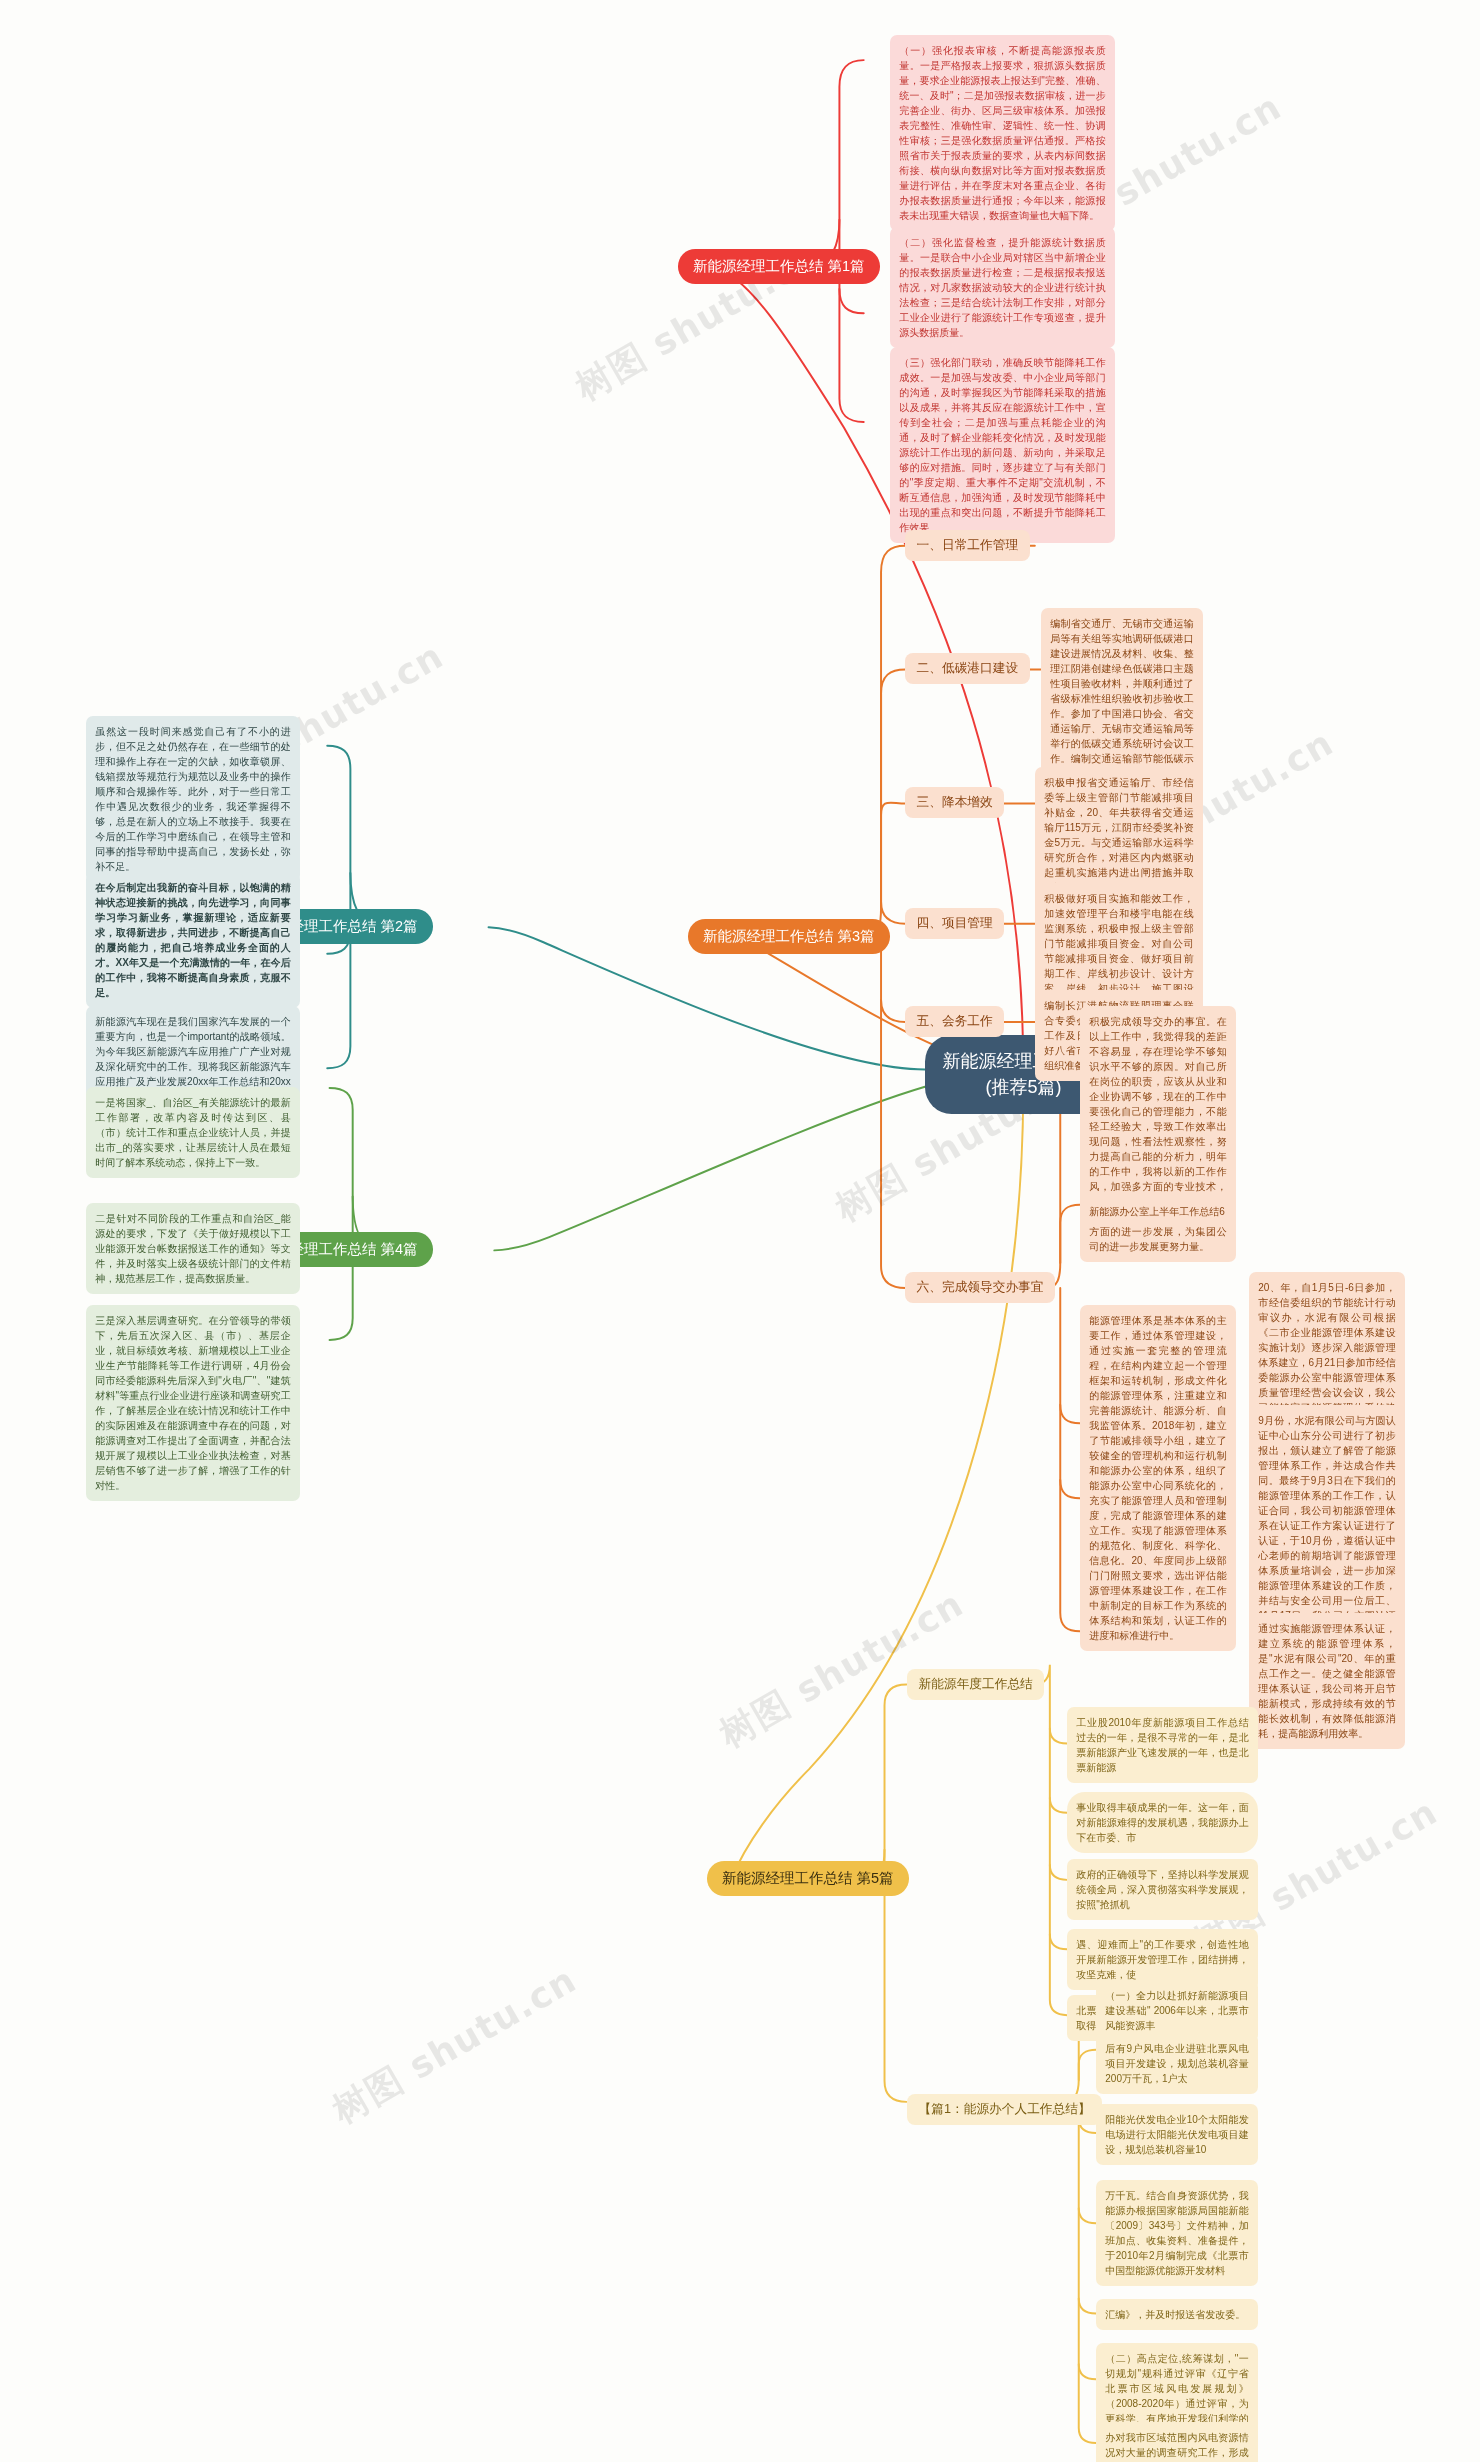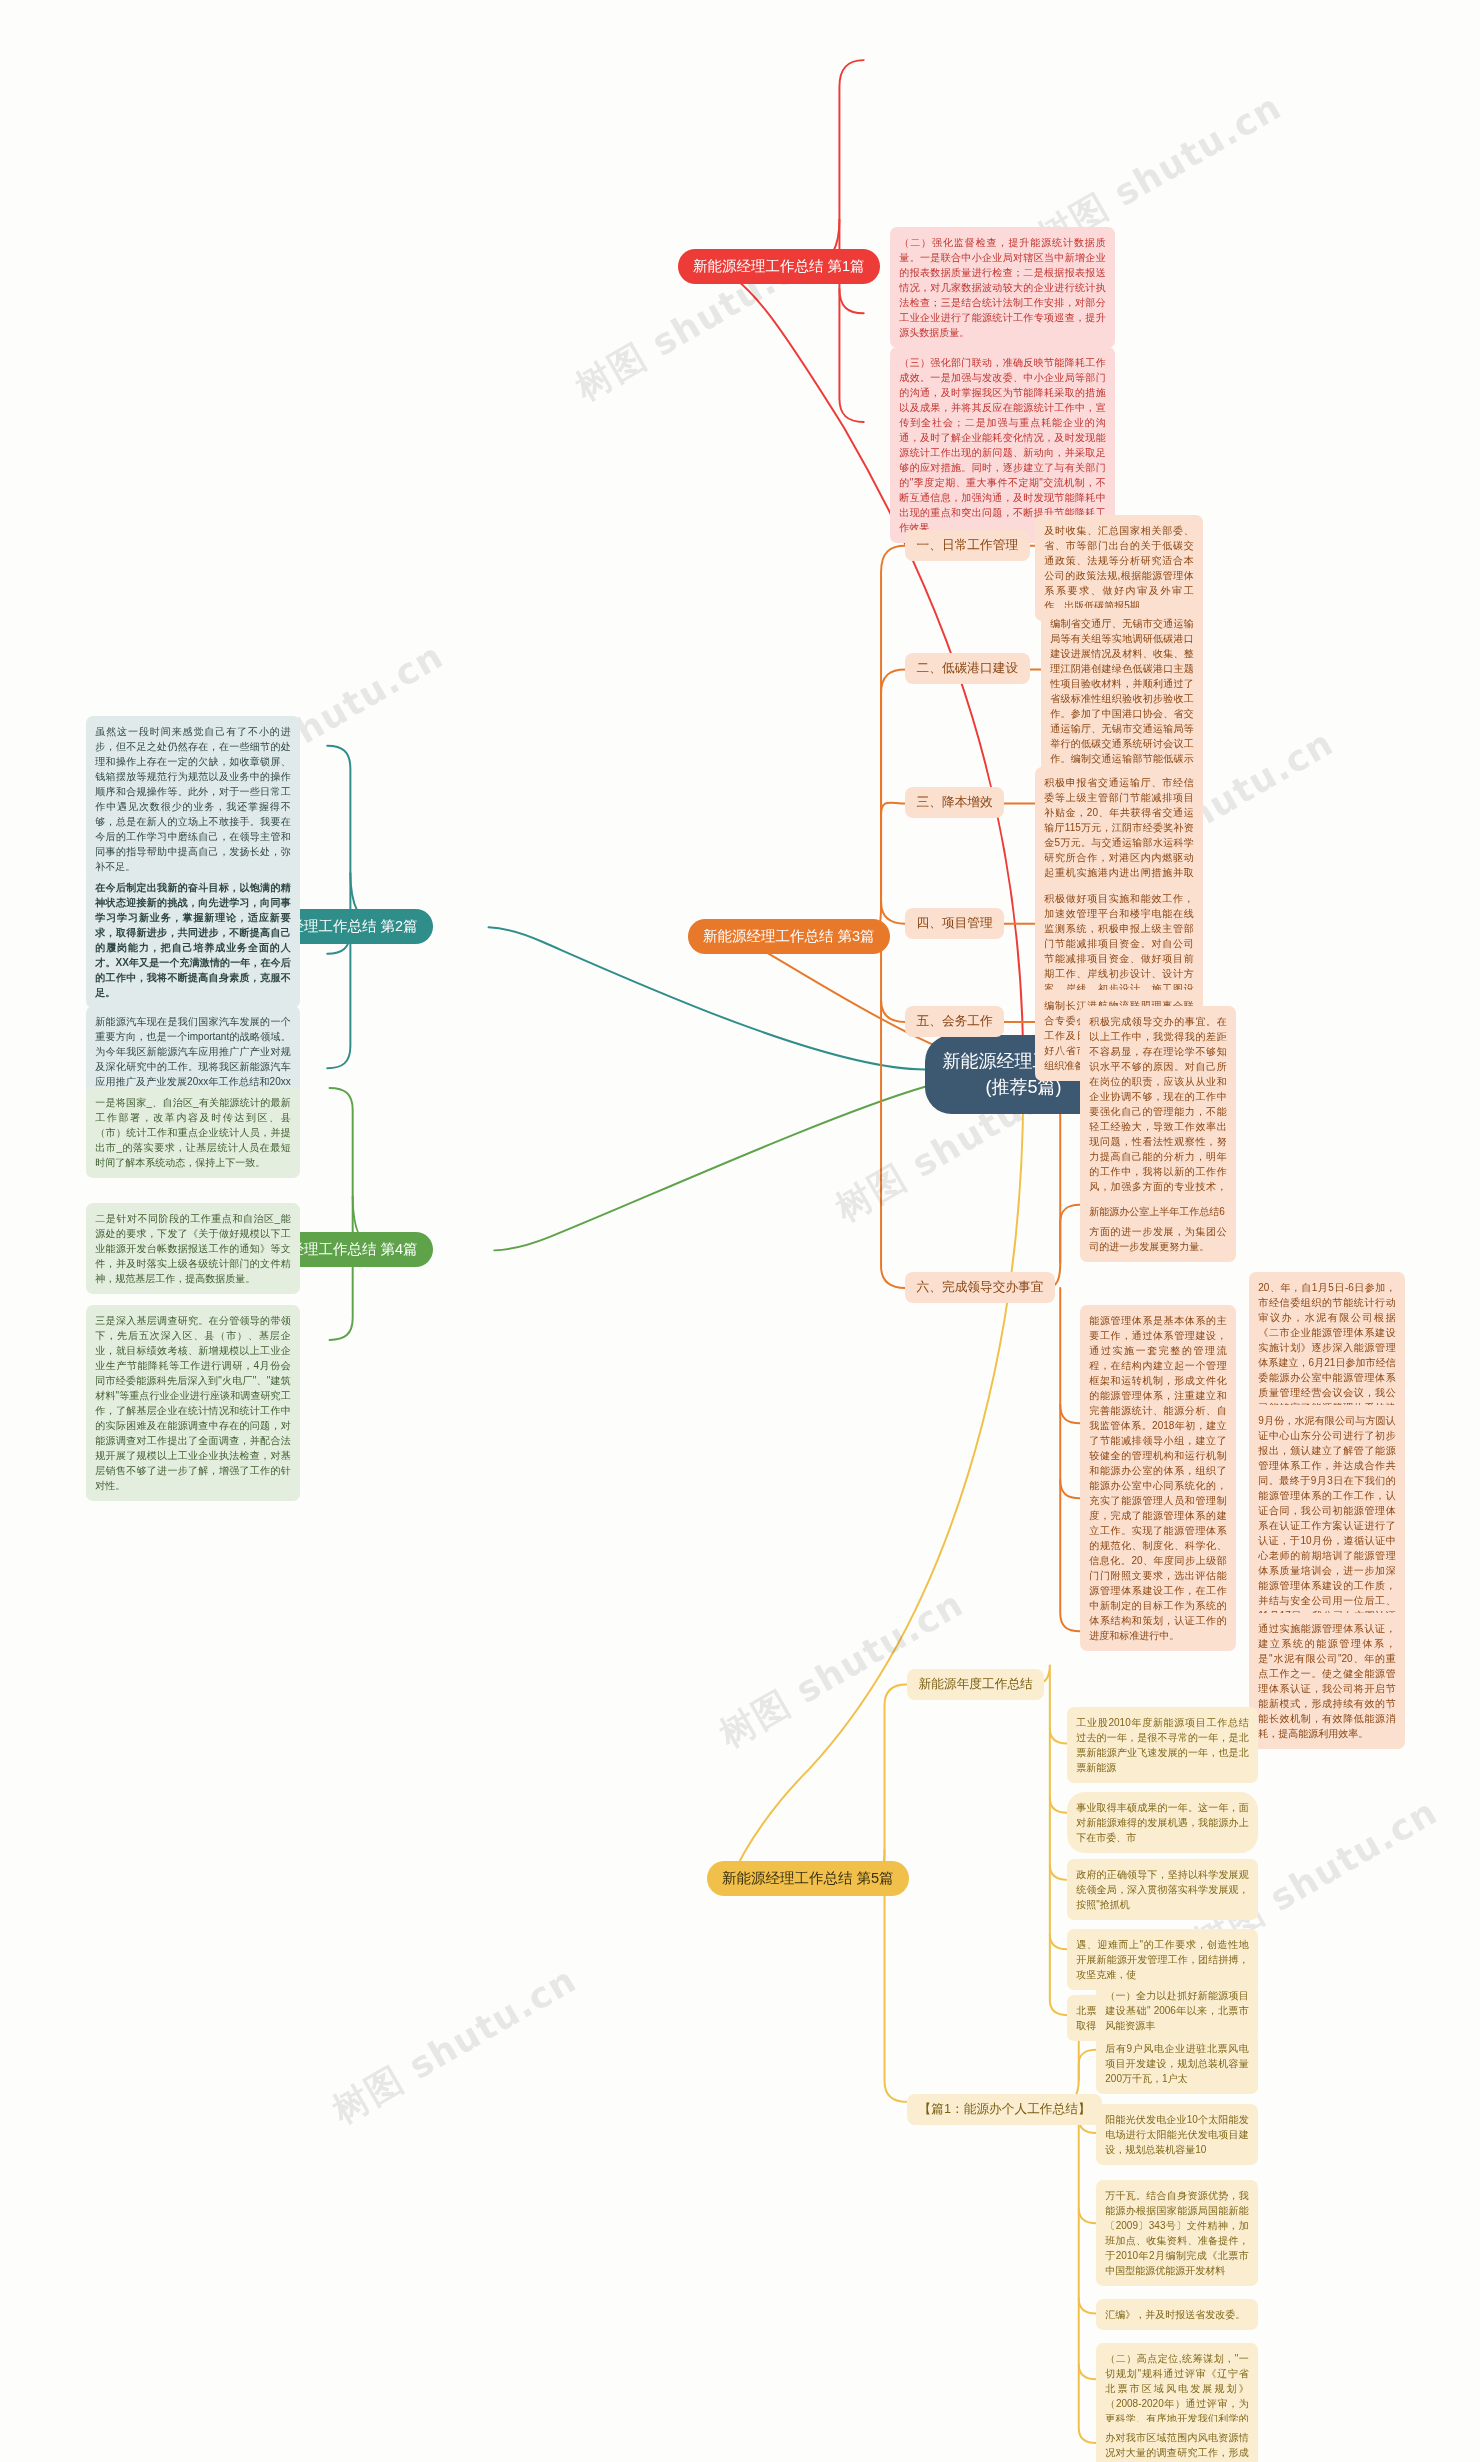--- a/index.html
+++ b/index.html
@@ -111,37 +111,37 @@
   <div class="wm" style="left:324px;top:2093px;">树图 shutu.cn</div>
   <div class="wm" style="left:1081px;top:856px;">树图 shutu.cn</div>
   <div class="wm" style="left:711px;top:1717px;">树图 shutu.cn</div>
   <div class="wm" style="left:1185px;top:1925px;">树图 shutu.cn</div>
   <div class="wm" style="left:827px;top:1191px;">树图 shutu.cn</div>
   <div class="wm" style="left:567px;top:370px;">树图 shutu.cn</div>
 
   <div class="node root" style="left:925px;top:1035px;width:197px;">新能源经理工作总结(推荐5篇)</div>
 
   <div class="node branch b1" style="left:678px;top:249px;">新能源经理工作总结 第1篇</div>
+  <div class="node leaf leaf-r" style="left:890px;top:35px;width:225px;">（一）强化报表审核，不断提高能源报表质量。一是严格报表上报要求，狠抓源头数据质量，要求企业能源报表上报达到"完整、准确、统一、及时"；二是加强报表数据审核，进一步完善企业、街办、区局三级审核体系。加强报表完整性、准确性审、逻辑性、统一性、协调性审核；三是强化数据质量评估通报。严格按照省市关于报表质量的要求，从表内标间数据衔接、横向纵向数据对比等方面对报表数据质量进行评估，并在季度末对各重点企业、各街办报表数据质量进行通报；今年以来，能源报表未出现重大错误，数据查询量也大幅下降。</div>
   <div class="node leaf leaf-r" style="left:890px;top:227px;width:225px;">（二）强化监督检查，提升能源统计数据质量。一是联合中小企业局对辖区当中新增企业的报表数据质量进行检查；二是根据报表报送情况，对几家数据波动较大的企业进行统计执法检查；三是结合统计法制工作安排，对部分工业企业进行了能源统计工作专项巡查，提升源头数据质量。</div>
   <div class="node leaf leaf-r" style="left:890px;top:347px;width:225px;">（三）强化部门联动，准确反映节能降耗工作成效。一是加强与发改委、中小企业局等部门的沟通，及时掌握我区为节能降耗采取的措施以及成果，并将其反应在能源统计工作中，宣传到全社会；二是加强与重点耗能企业的沟通，及时了解企业能耗变化情况，及时发现能源统计工作出现的新问题、新动向，并采取足够的应对措施。同时，逐步建立了与有关部门的"季度定期、重大事件不定期"交流机制，不断互通信息，加强沟通，及时发现节能降耗中出现的重点和突出问题，不断提升节能降耗工作效果。</div>
 
   <div class="node branch b2" style="left:231px;top:909px;">新能源经理工作总结 第2篇</div>
   <div class="node leaf leaf-t" style="left:86px;top:716px;width:214px;">虽然这一段时间来感觉自己有了不小的进步，但不足之处仍然存在，在一些细节的处理和操作上存在一定的欠缺，如收章锁屏、钱箱摆放等规范行为规范以及业务中的操作顺序和合规操作等。此外，对于一些日常工作中遇见次数很少的业务，我还掌握得不够，总是在新人的立场上不敢接手。我要在今后的工作学习中磨练自己，在领导主管和同事的指导帮助中提高自己，发扬长处，弥补不足。</div>
   <div class="node leaf leaf-t" style="left:86px;top:872px;width:214px;font-weight:bold;">在今后制定出我新的奋斗目标，以饱满的精神状态迎接新的挑战，向先进学习，向同事学习学习新业务，掌握新理论，适应新要求，取得新进步，共同进步，不断提高自己的履岗能力，把自己培养成业务全面的人才。XX年又是一个充满激情的一年，在今后的工作中，我将不断提高自身素质，克服不足。</div>
   <div class="node leaf leaf-t" style="left:86px;top:1006px;width:214px;">新能源汽车现在是我们国家汽车发展的一个重要方向，也是一个important的战略领域。为今年我区新能源汽车应用推广广产业对规及深化研究中的工作。现将我区新能源汽车应用推广及产业发展20xx年工作总结和20xx年工作要点总结如下：</div>
 
   <div class="node branch b4" style="left:231px;top:1232px;">新能源经理工作总结 第4篇</div>
   <div class="node leaf leaf-g" style="left:86px;top:1087px;width:214px;">一是将国家_、自治区_有关能源统计的最新工作部署，改革内容及时传达到区、县（市）统计工作和重点企业统计人员，并提出市_的落实要求，让基层统计人员在最短时间了解本系统动态，保持上下一致。</div>
   <div class="node leaf leaf-g" style="left:86px;top:1203px;width:214px;">二是针对不同阶段的工作重点和自治区_能源处的要求，下发了《关于做好规模以下工业能源开发台帐数据报送工作的通知》等文件，并及时落实上级各级统计部门的文件精神，规范基层工作，提高数据质量。</div>
   <div class="node leaf leaf-g" style="left:86px;top:1305px;width:214px;">三是深入基层调查研究。在分管领导的带领下，先后五次深入区、县（市）、基层企业，就目标绩效考核、新增规模以上工业企业生产节能降耗等工作进行调研，4月份会同市经委能源科先后深入到"火电厂"、"建筑材料"等重点行业企业进行座谈和调查研究工作，了解基层企业在统计情况和统计工作中的实际困难及在能源调查中存在的问题，对能源调查对工作提出了全面调查，并配合法规开展了规模以上工业企业执法检查，对基层销售不够了进一步了解，增强了工作的针对性。</div>
 
   <div class="node branch b3" style="left:688px;top:919px;">新能源经理工作总结 第3篇</div>
 
   <div class="node sub sub-o" style="left:905px;top:530px;">一、日常工作管理</div>
-  <div class="node leaf leaf-o" style="left:1035px;top:515px;width:168px;">及时收集、汇总国家相关部委、省、市等部门出台的关于低碳交通政策、法规等分析研究适合本公司的政策法规,根据能源管理体系系要求、做好内审及外审工作、出版低碳简报5期。</div>
 
   <div class="node sub sub-o" style="left:905px;top:653px;">二、低碳港口建设</div>
   <div class="node leaf leaf-o" style="left:1041px;top:608px;width:162px;">编制省交通厅、无锡市交通运输局等有关组等实地调研低碳港口建设进展情况及材料、收集、整理江阴港创建绿色低碳港口主题性项目验收材料，并顺利通过了省级标准性组织验收初步验收工作。参加了中国港口协会、省交通运输厅、无锡市交通运输局等举行的低碳交通系统研讨会议工作。编制交通运输部节能低碳示范项目验收工作、节能低碳技术推广目录申报材料(风电互补供电系统、轮胎吊油改电、分布式风力发电系统)。编制中国交通企业管理协会现代化创成果申报材料。</div>
 
   <div class="node sub sub-o" style="left:905px;top:787px;">三、降本增效</div>
   <div class="node leaf leaf-o" style="left:1035px;top:767px;width:168px;">积极申报省交通运输厅、市经信委等上级主管部门节能减排项目补贴金，20、年共获得省交通运输厅115万元，江阴市经委奖补资金5万元。与交通运输部水运科学研究所合作，对港区内内燃驱动起重机实施港内进出闸措施并取得资金10万元。</div>
 
   <div class="node sub sub-o" style="left:905px;top:908px;">四、项目管理</div>
   <div class="node leaf leaf-o" style="left:1035px;top:883px;width:168px;">积极做好项目实施和能效工作，加速效管理平台和楼宇电能在线监测系统，积极申报上级主管部门节能减排项目资金。对自公司节能减排项目资金、做好项目前期工作、岸线初步设计、设计方案、岸线、初步设计、施工图设计等批复。</div>
 

